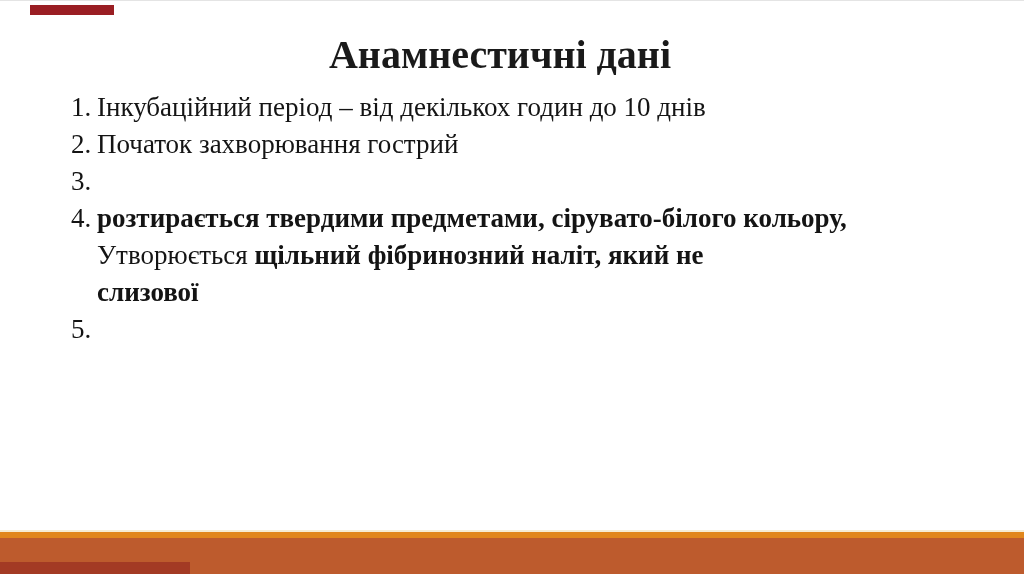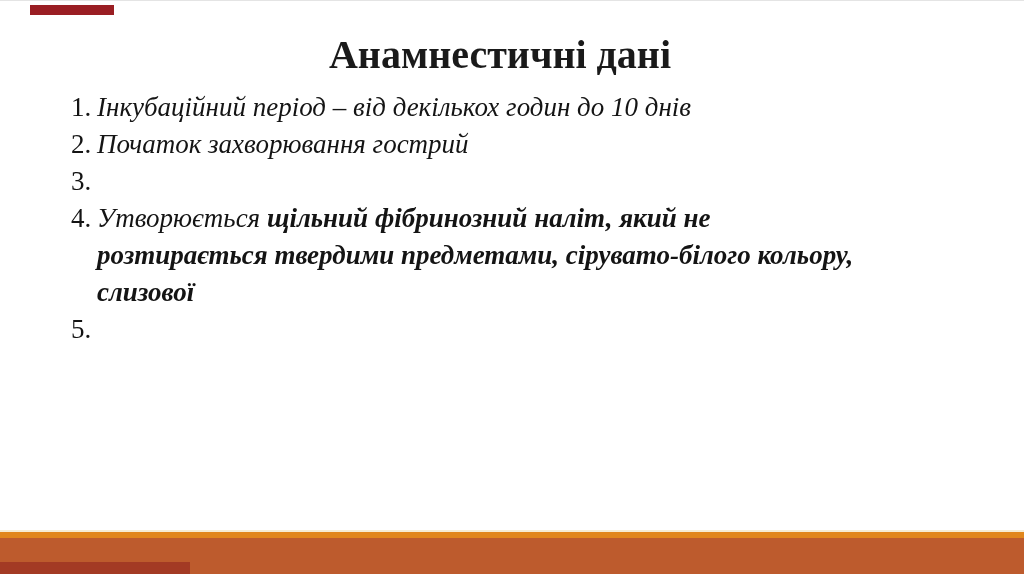--- a/index.html
+++ b/index.html
@@ -80,21 +80,20 @@
   .item {
     display: flex;
     align-items: flex-start;
   }
   .num {
     flex: none;
     width: 26px;
   }
   .content {
     flex: none;
-    font-style: italic;
   }
   .line {
     display: block;
     white-space: nowrap;
   }
   .line b {
     font-weight: bold;
   }
 </style>
 </head>
@@ -118,22 +117,22 @@
         <span class="content">
           <span class="line"><span>Початок захворювання гострий</span></span>
         </span>
       </div>
       <div class="item">
         <span class="num">3.</span>
       </div>
       <div class="item">
         <span class="num">4.</span>
         <span class="content">
+          <span class="line"><b>розтирається твердими предметами, сірувато-білого кольору,</b></span>
           <span class="line"><span>Утворюється </span><b>щільний фібринозний наліт, який не</b></span>
-          <span class="line"><b>розтирається твердими предметами, сірувато-білого кольору,</b></span>
           <span class="line"><b>слизової</b></span>
         </span>
       </div>
       <div class="item">
         <span class="num">5.</span>
         <span class="content">
         </span>
       </div>
     </div>
 

